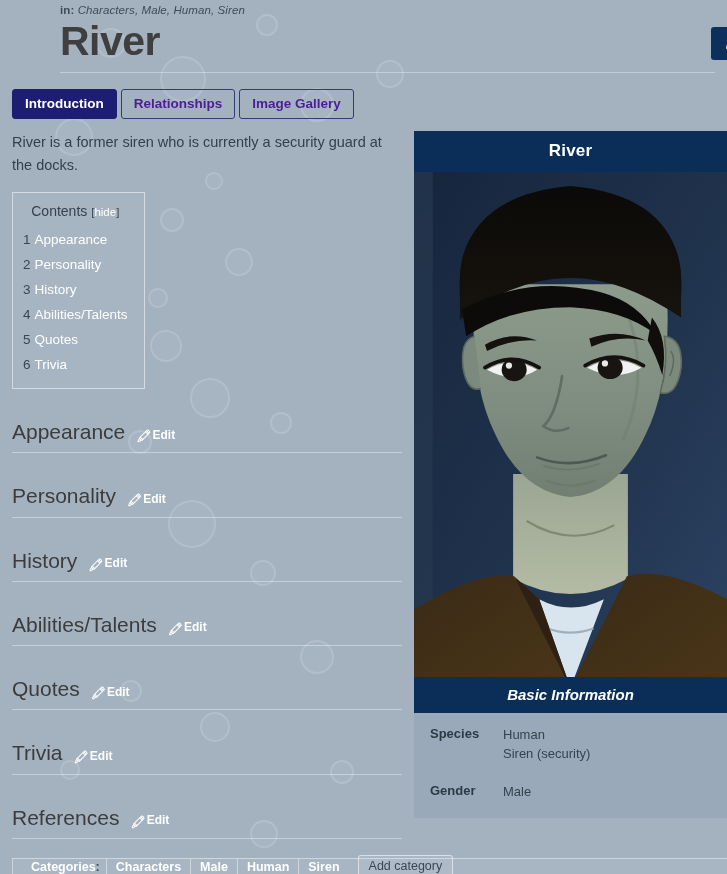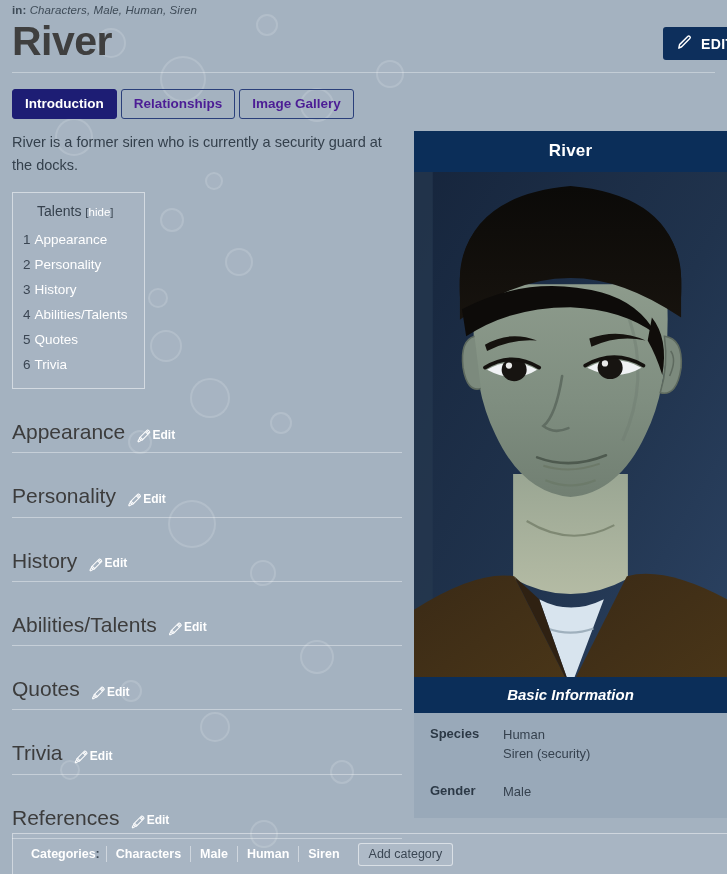--- a/index.html
+++ b/index.html
@@ -33,20 +33,21 @@
   #page {
     position: absolute;
     inset: 0;
     z-index: 1;
   }
 
   
   #header {
     padding: 4px 12px 8px 12px;
     position: relative;
+    margin-left: 48px;
   }
   #breadcrumb {
     font-size: 11.5px;
     color: #3e4b57;
     letter-spacing: .1px;
     white-space: nowrap;
   }
   #breadcrumb .in-label {
     font-weight: bold;
     font-style: normal;
@@ -249,21 +250,21 @@
 
   
   .portrait-svg { display: block; width: 100%; height: 100%; }
 
   
   #footer {
     position: absolute;
     left: 12px;
     right: 0;
     bottom: 0;
-    height: 41px;
+    height: 16px;
     border-top: 1px solid rgba(255,255,255,0.45);
     border-left: 1px solid rgba(255,255,255,0.45);
     background: rgba(255,255,255,0.05);
     display: flex;
     align-items: center;
     padding-left: 18px;
     box-sizing: border-box;
     gap: 0;
   }
   #footer .cat-label {
@@ -351,21 +352,21 @@
   </div>
 
   <div id="body-wrap">
 
     <div id="content">
 
       <p id="intro-text">River is a former siren who is currently a security guard at the docks.</p>
 
       <div id="toc">
         <div id="toc-head">
-          <span>Talents</span>
+          <span>Contents</span>
           <span class="hide-wrap"><span>[</span><span class="hide-link">hide</span><span>]</span></span>
         </div>
         <div class="toc-row">
           <span class="toc-num">1</span><span class="toc-label">Appearance</span>
         </div>
         <div class="toc-row">
           <span class="toc-num">2</span><span class="toc-label">Personality</span>
         </div>
         <div class="toc-row">
           <span class="toc-num">3</span><span class="toc-label">History</span>

